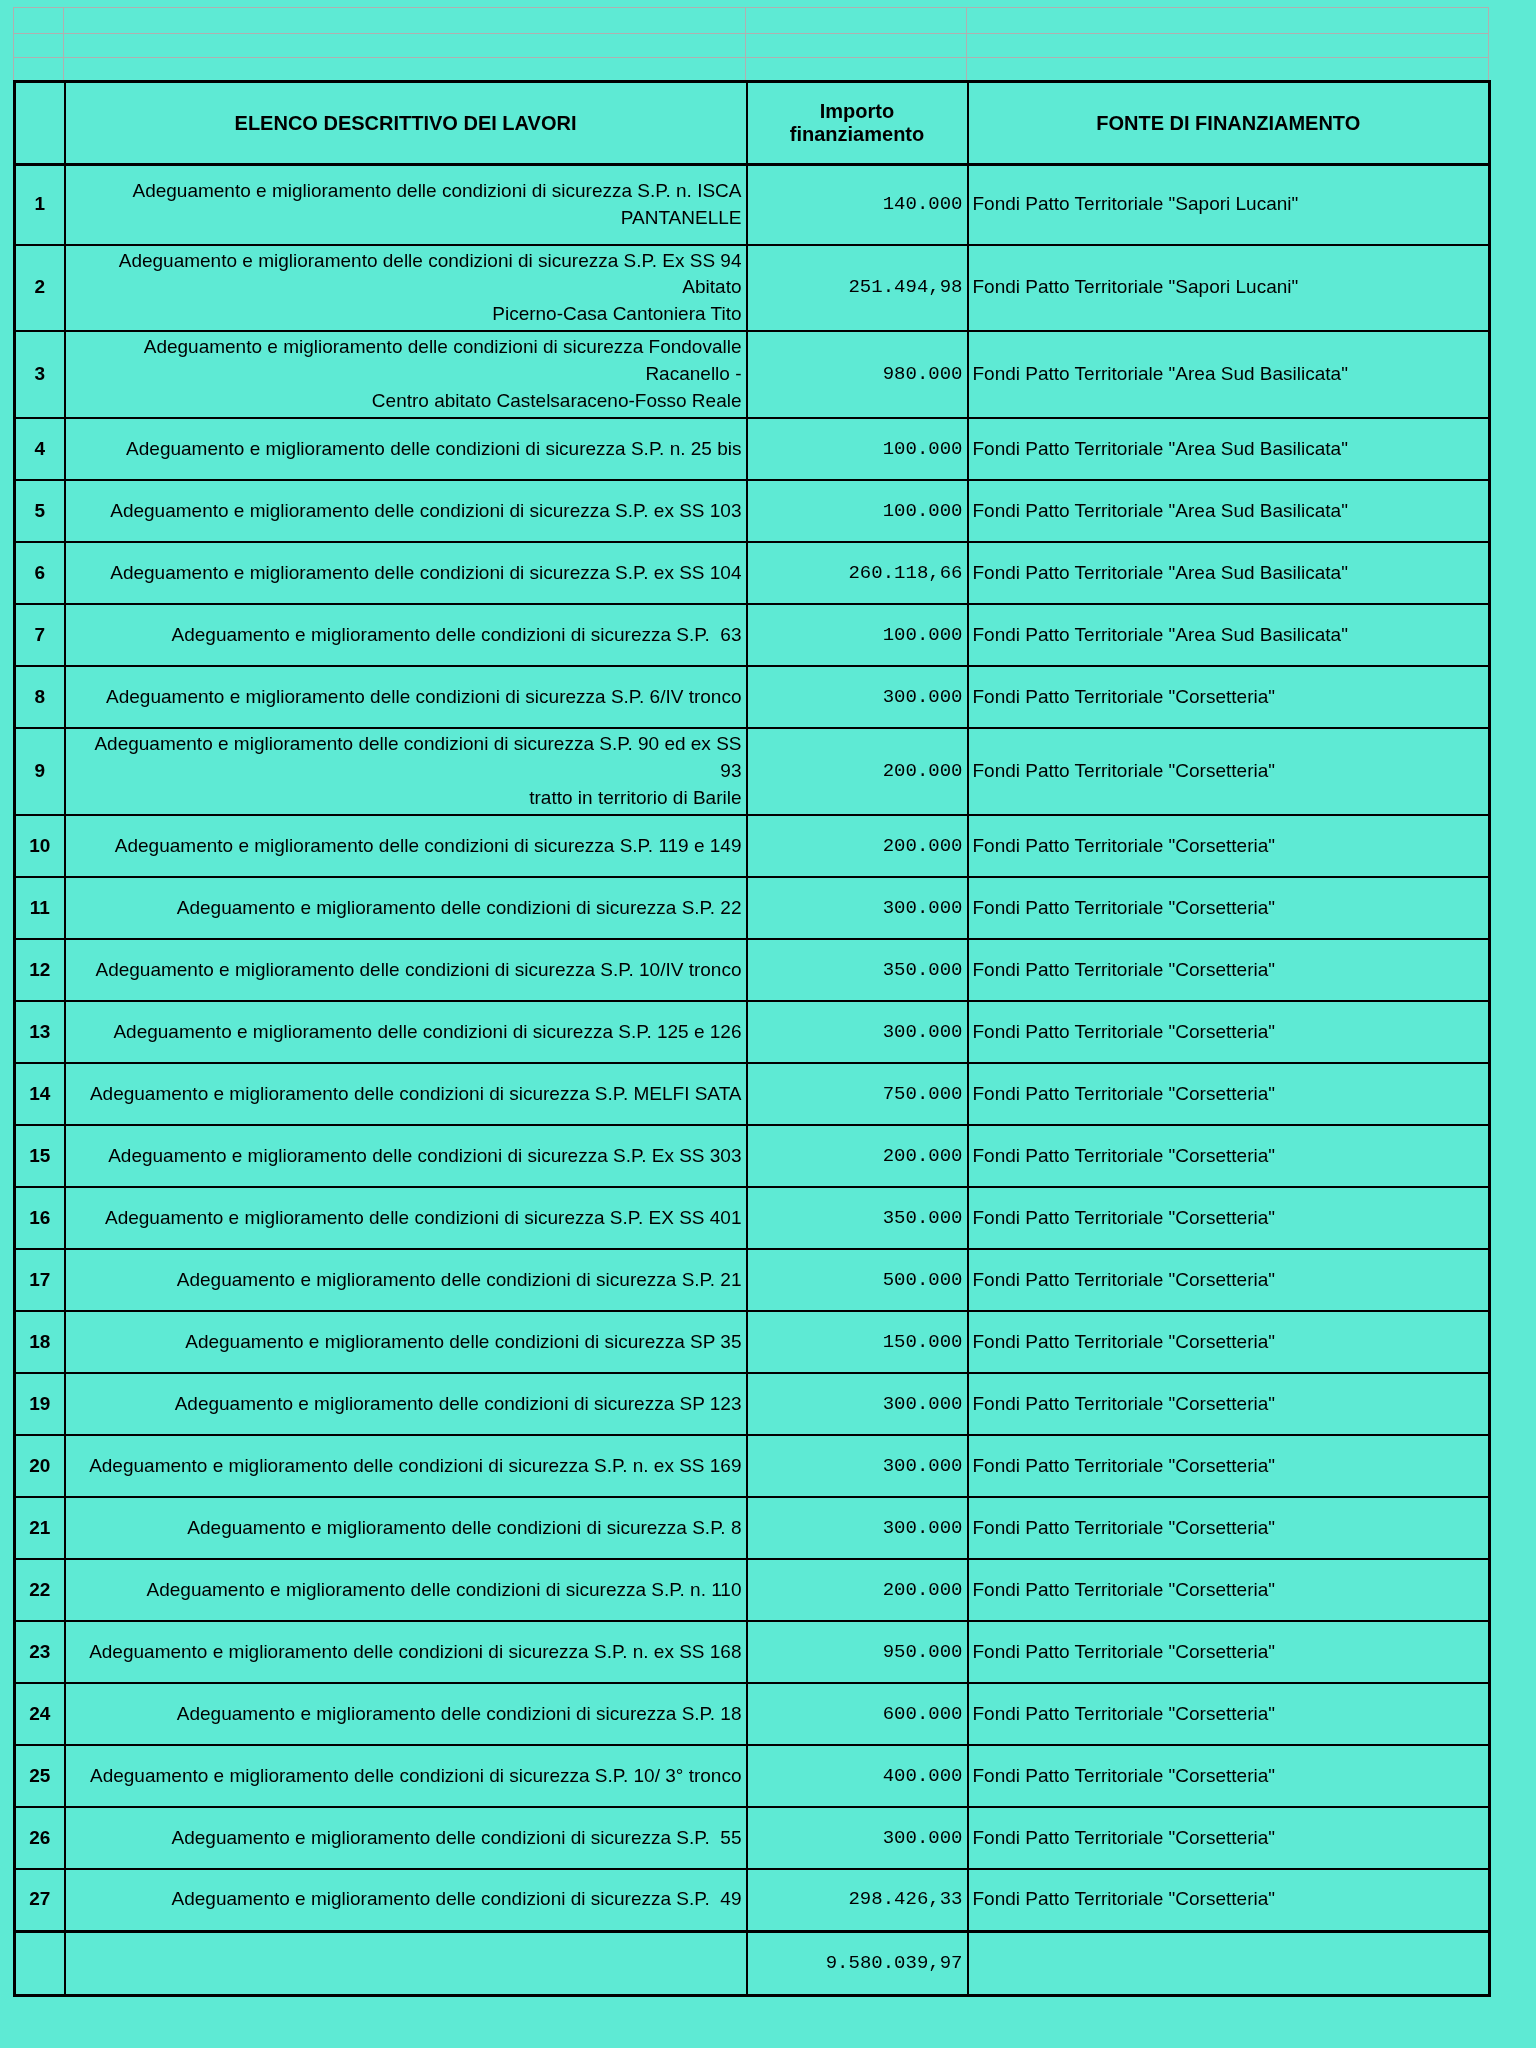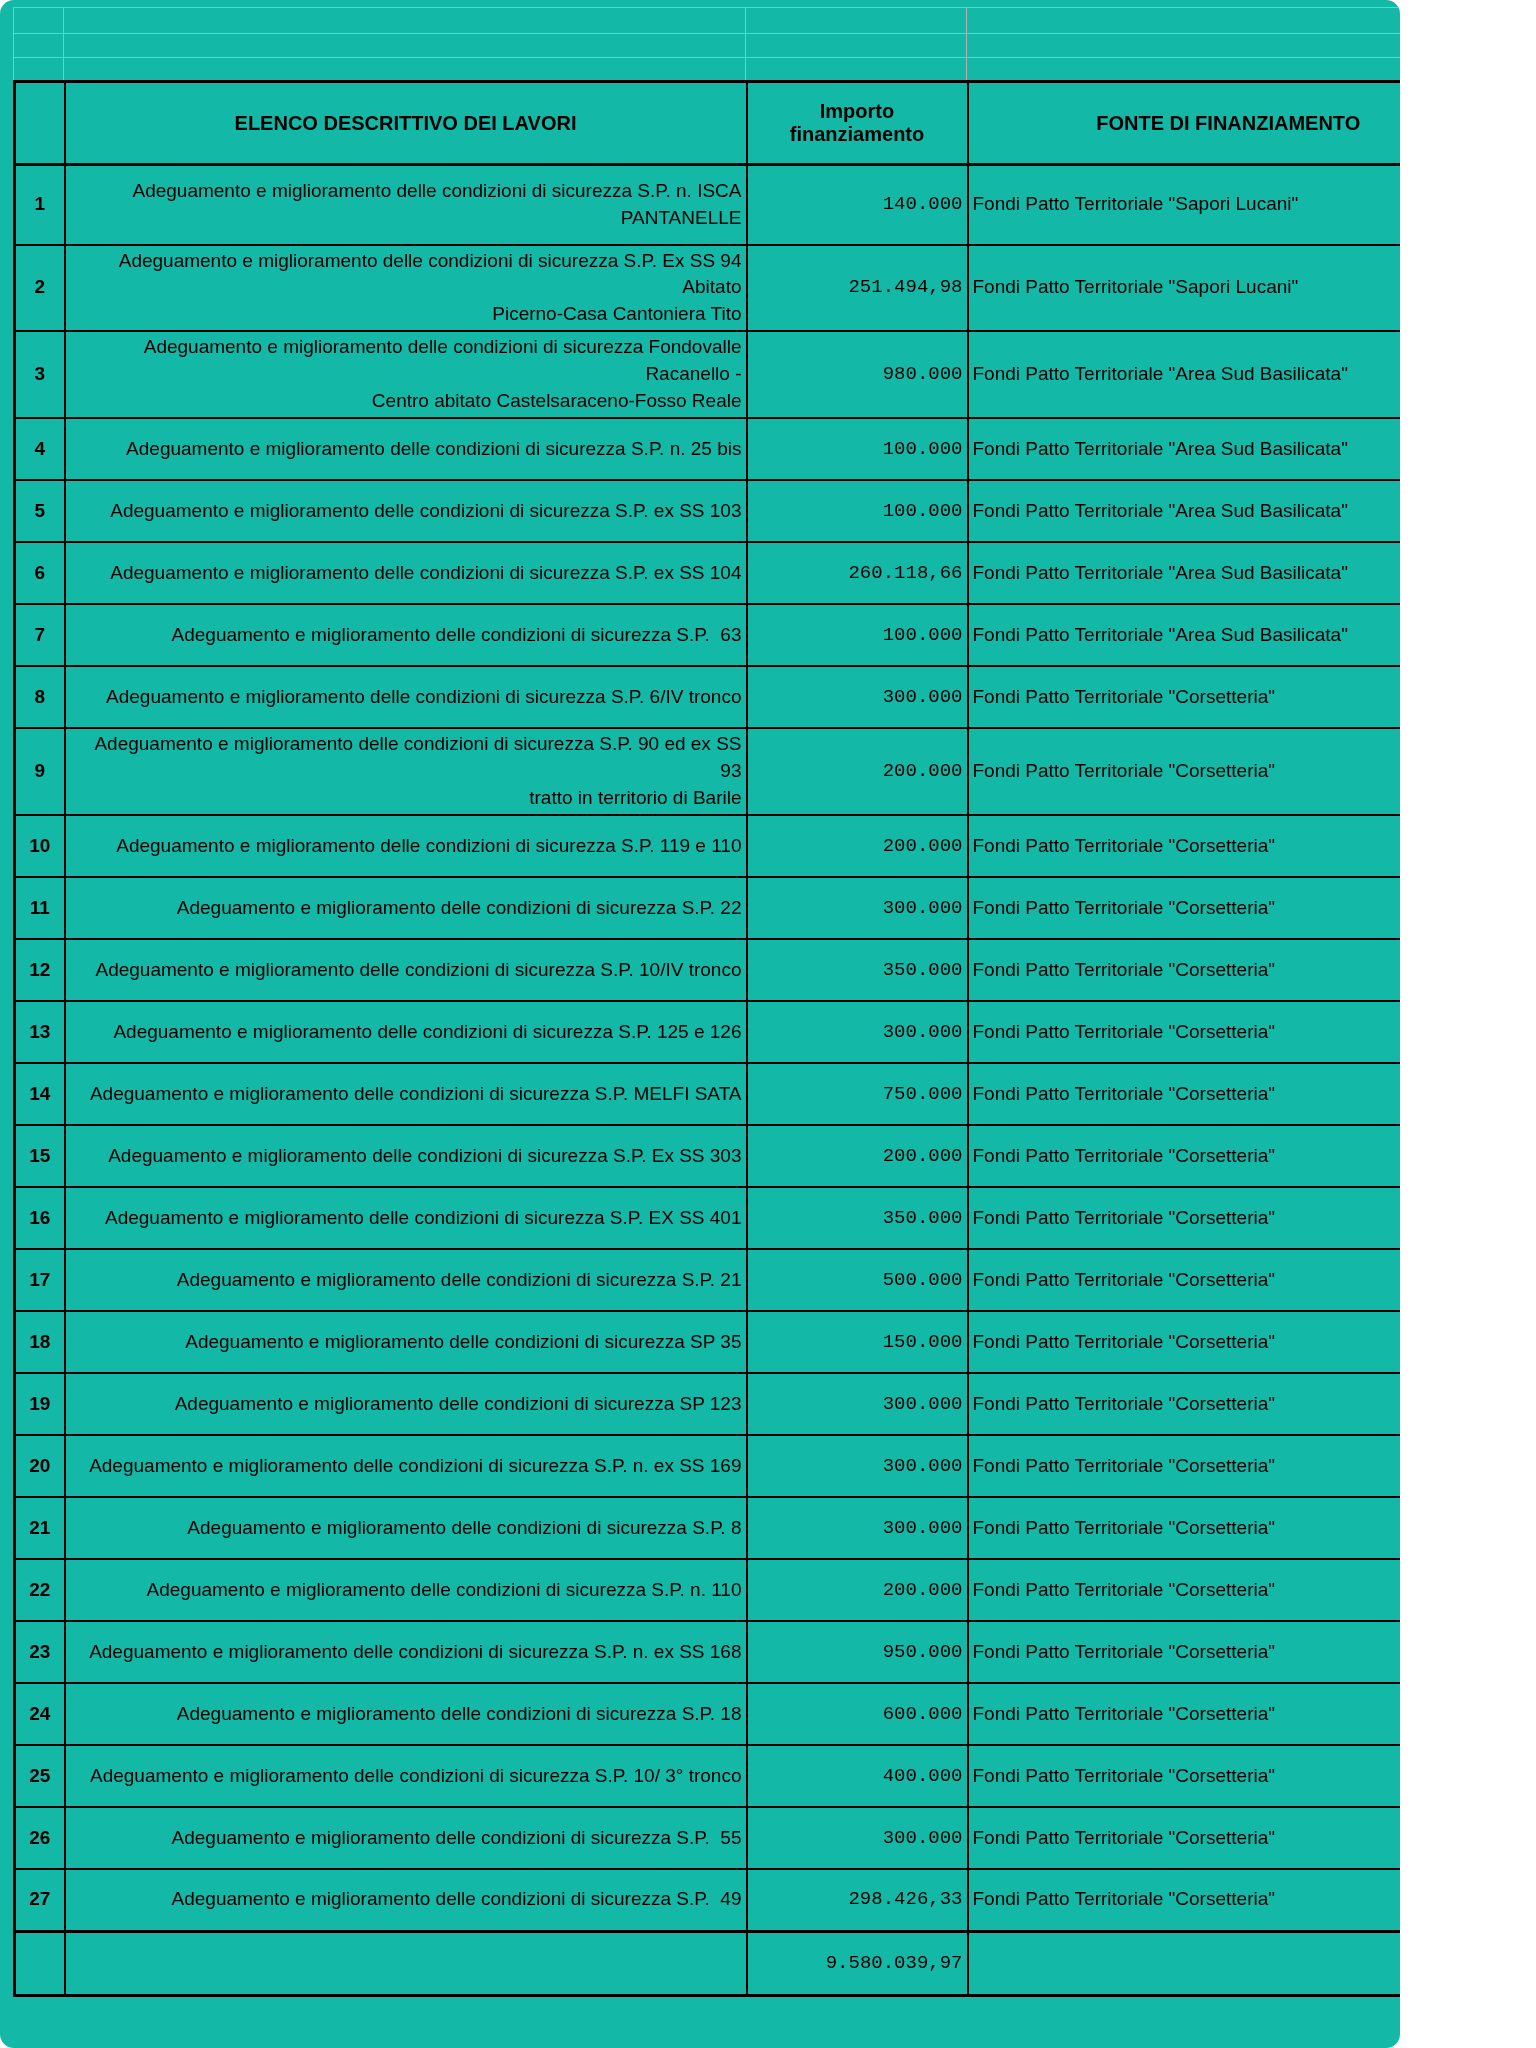--- a/index.html
+++ b/index.html
@@ -7,25 +7,24 @@
     padding: 0;
     background: #ffffff;
     width: 1536px;
   }
   body {
     font-family: "Liberation Sans", sans-serif;
     color: #000;
   }
   .sheet {
     position: relative;
-    width: 1400px;
+    width: 1536px;
     height: 2048px;
-    background: #14b8a6;
+    background: #5eead4;
     overflow: hidden;
-    border-radius: 14px;
   }
 
   
   .topgrid {
     position: absolute;
     left: 13px;
     top: 7px;
     width: 1475px;
     height: 73px;
     display: grid;
@@ -187,21 +186,21 @@
     </tr>
         <tr class="data-row tall">
       <td class="num">9</td>
       <td class="desc">Adeguamento e miglioramento delle condizioni di sicurezza S.P. 90 ed ex SS 93
 tratto in territorio di Barile</td>
       <td class="amt">200.000</td>
       <td class="src">Fondi Patto Territoriale "Corsetteria"</td>
     </tr>
         <tr class="data-row">
       <td class="num">10</td>
-      <td class="desc">Adeguamento e miglioramento delle condizioni di sicurezza S.P. 119 e 110</td>
+      <td class="desc">Adeguamento e miglioramento delle condizioni di sicurezza S.P. 119 e 149</td>
       <td class="amt">200.000</td>
       <td class="src">Fondi Patto Territoriale "Corsetteria"</td>
     </tr>
         <tr class="data-row">
       <td class="num">11</td>
       <td class="desc">Adeguamento e miglioramento delle condizioni di sicurezza S.P. 22</td>
       <td class="amt">300.000</td>
       <td class="src">Fondi Patto Territoriale "Corsetteria"</td>
     </tr>
         <tr class="data-row">

